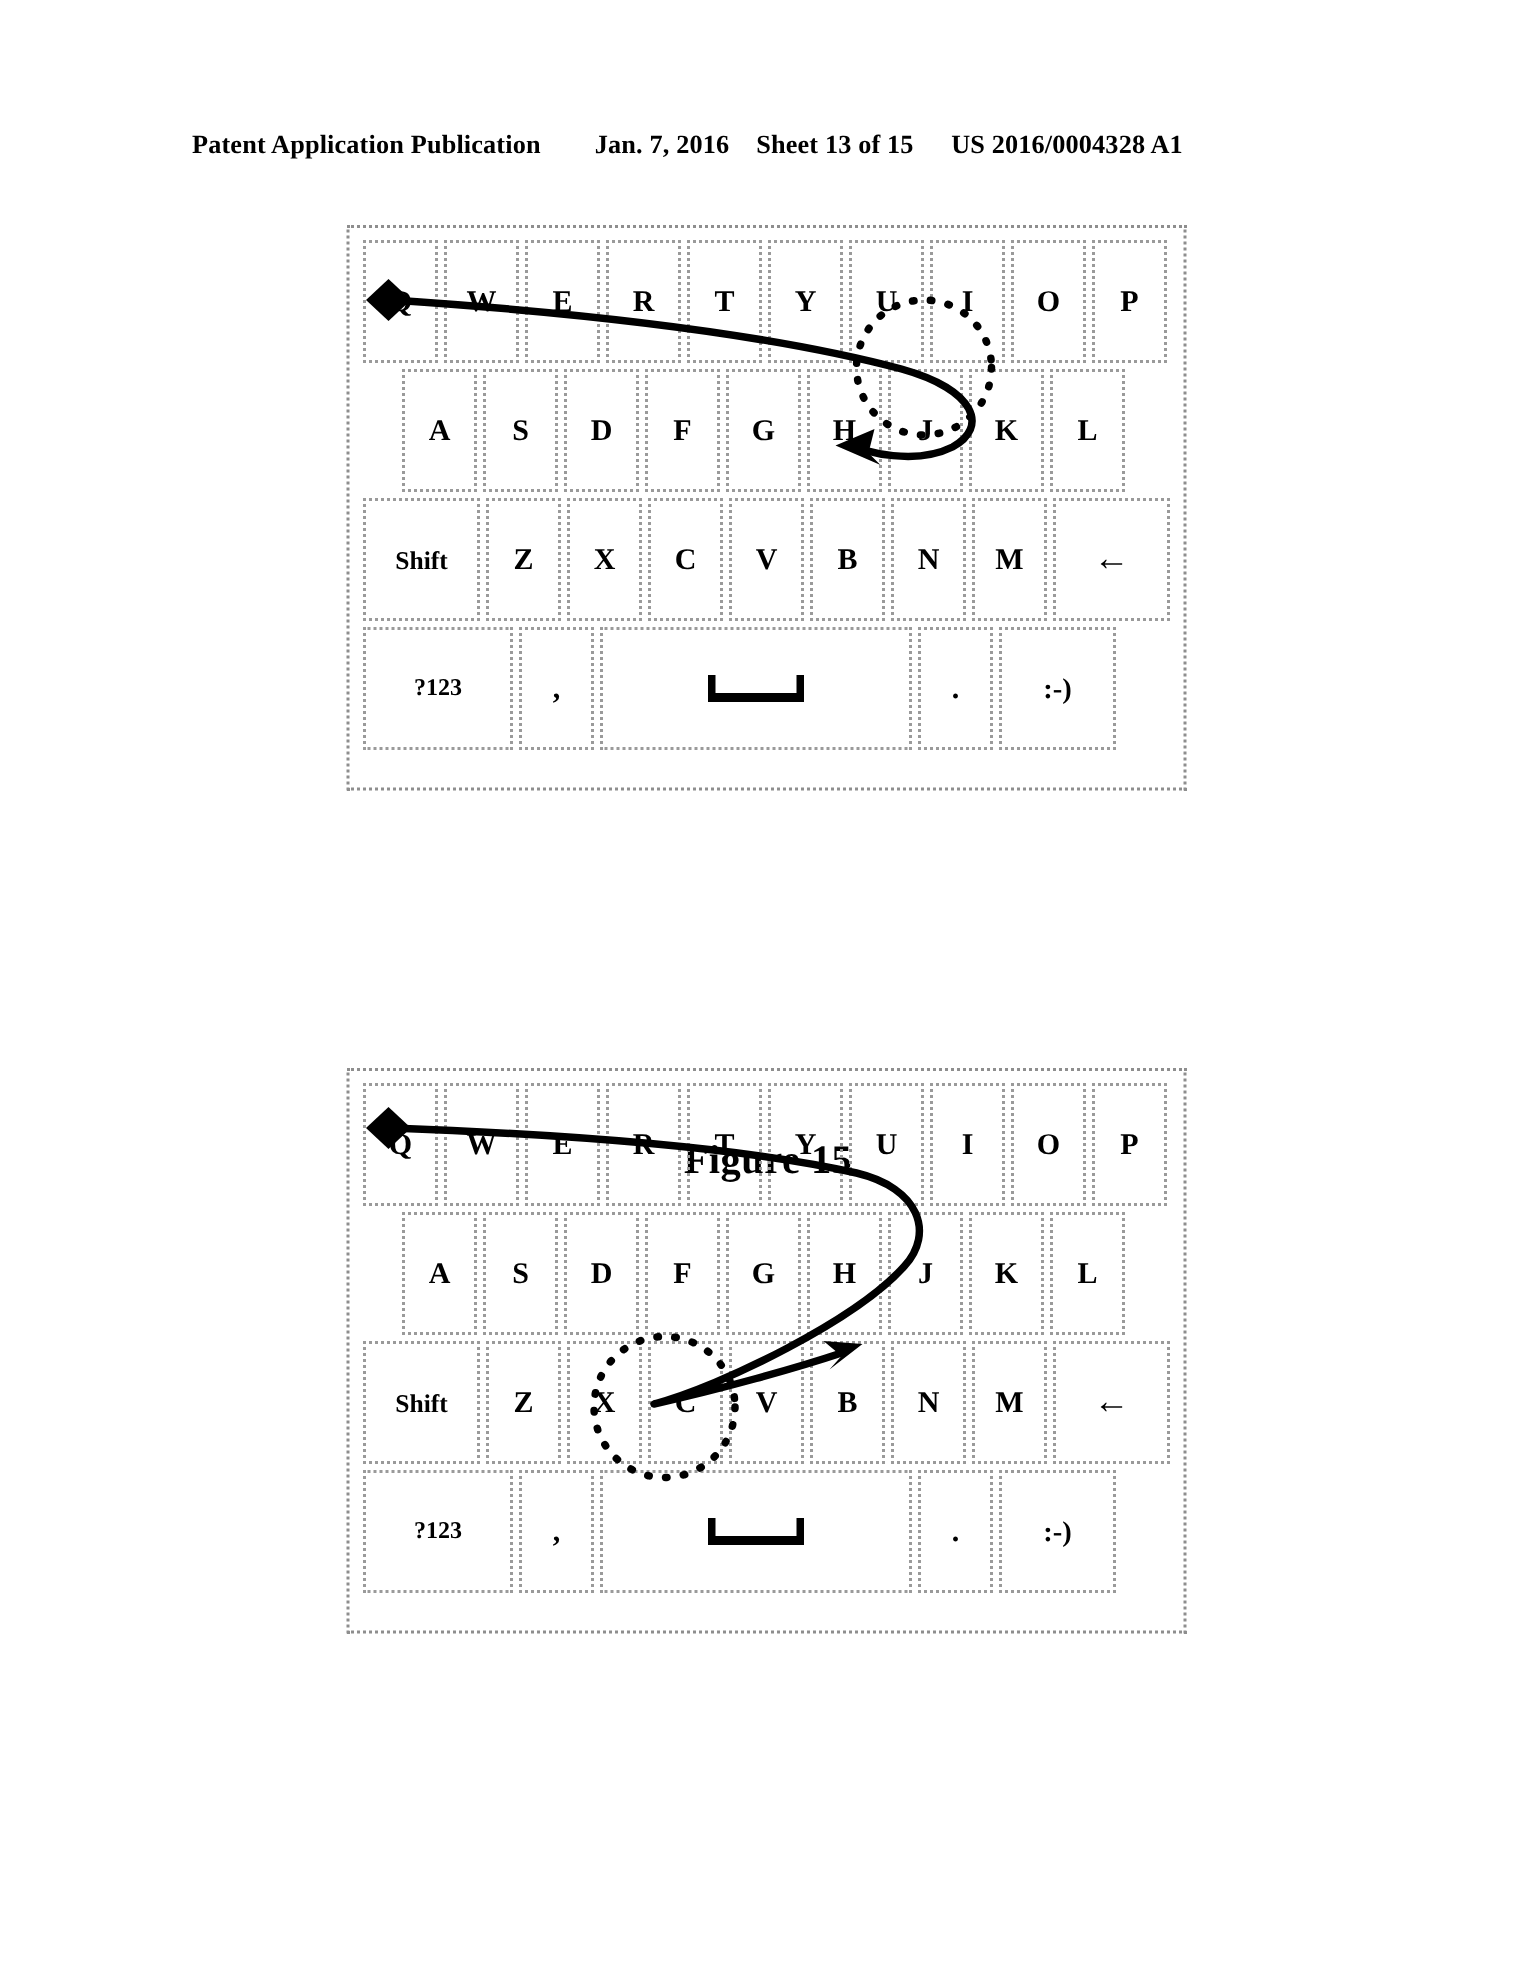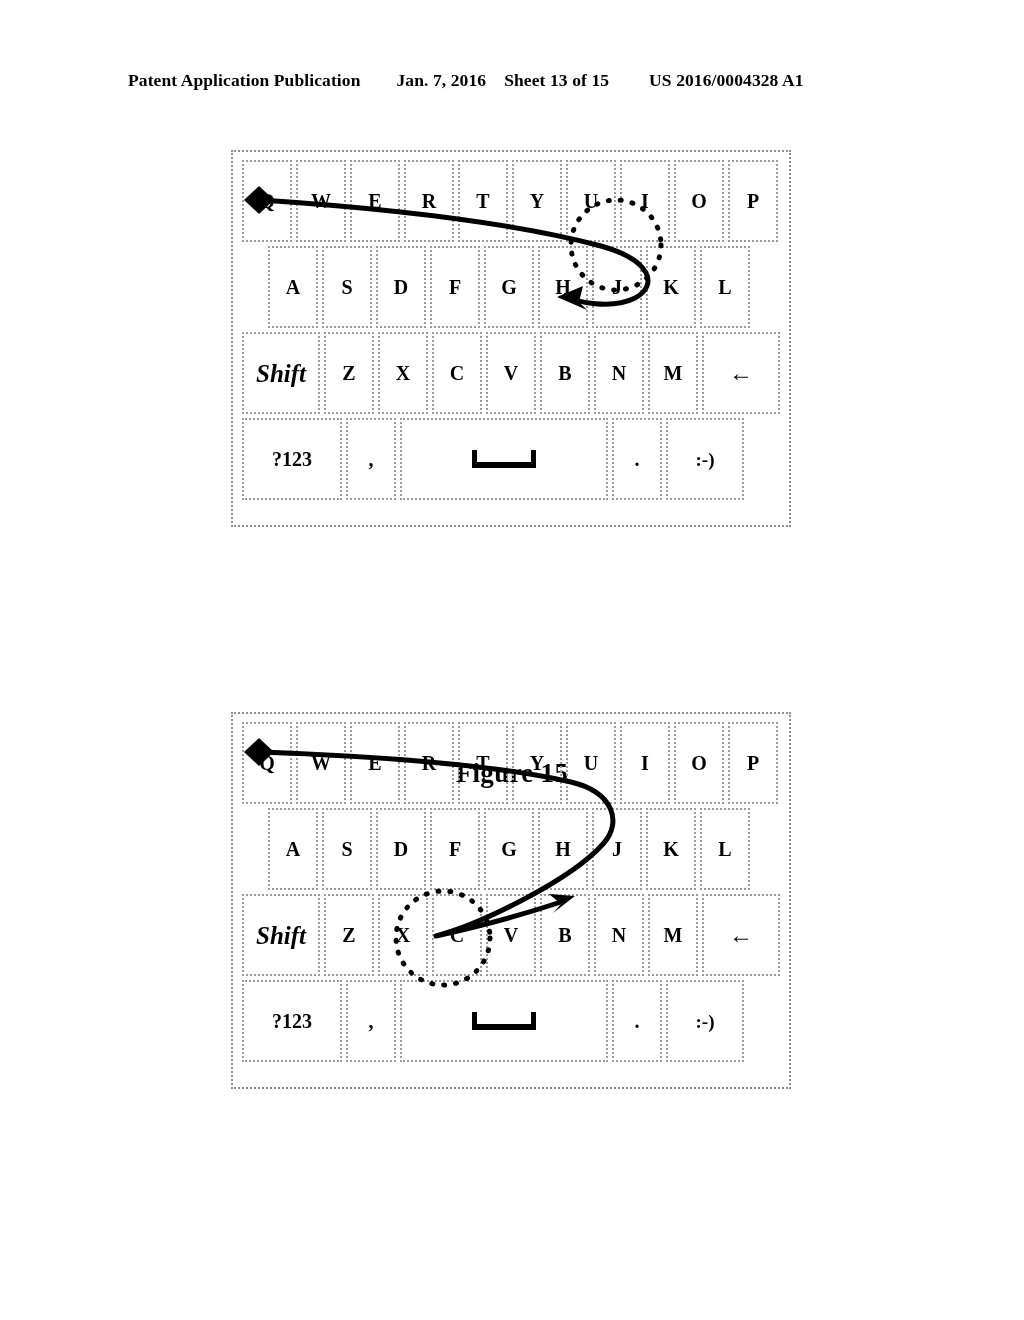--- a/index.html
+++ b/index.html
@@ -12,34 +12,34 @@
     height: 1320px;
     position: relative;
     font-family: "Liberation Serif", "DejaVu Serif", serif;
     color: #000000;
     overflow: hidden;
   }
 
   
   .page-header {
     position: absolute;
-    top: 70px;
+    top: 86px;
     left: 128px;
     width: 768px;
     display: flex;
     align-items: baseline;
     font-weight: bold;
     font-size: 17.5px;
     letter-spacing: 0.1px;
     white-space: nowrap;
   }
   .hdr-pub   { }
   .hdr-date  { margin-left: 36px; text-align: center; }
   .hdr-sheet { margin-left: 18px; font-family: Liberation Serif, serif; }
-  .hdr-num   { margin-left: 40px; }
+  .hdr-num   { margin-left: 25px; }
 
   
   .figure {
     position: absolute;
     left: 0;
     width: 1024px;
   }
   #figure-15 { top: 150px; }
   #figure-16 { top: 712px; }
 
@@ -83,23 +83,23 @@
     justify-content: center;
     font-weight: bold;
     font-size: 20px;
     background: transparent;
     color: #000;
     line-height: 1;
   }
   .key:last-child { margin-right: 0; }
 
   .key.k-letter { width: 50px; }
-  .key.k-shift  { width: 78px; font-size: 25px; font-style: italic; }
+  .key.k-shift  { width: 78px; font-size: 17px; }
   .key.k-back   { width: 78px; font-size: 24px; }
-  .key.k-num    { width: 100px; font-size: 20px; }
+  .key.k-num    { width: 100px; font-size: 16px; }
   .key.k-comma  { width: 50px; }
   .key.k-space  { width: 208px; }
   .key.k-period { width: 50px; }
   .key.k-smiley { width: 78px; font-size: 19px; }
 
   
   .space-glyph {
     width: 64px;
     height: 18px;
     border-left: 5px solid #000;

